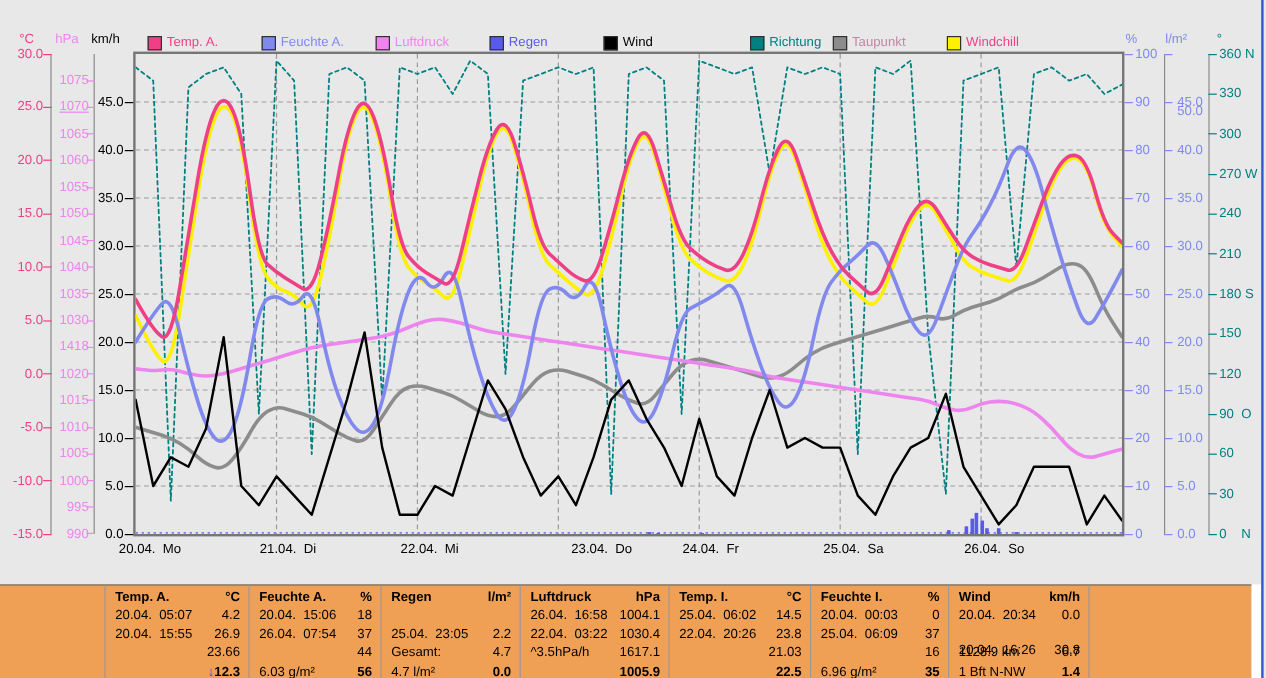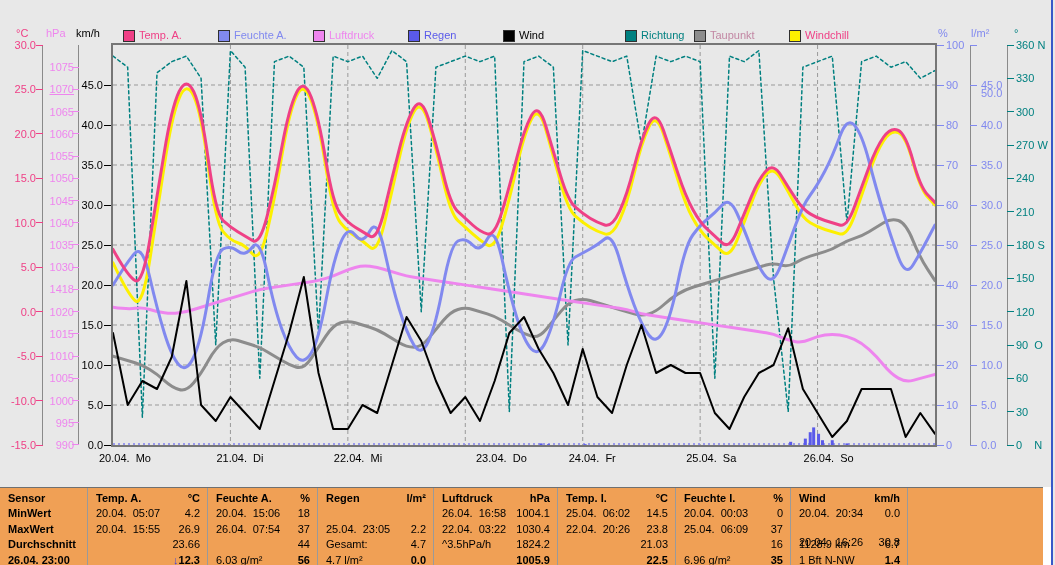--- a/index.html
+++ b/index.html
@@ -263,27 +263,20 @@
     <div class="daylab" style="left: 99px;">20.04.  Mo</div>
     <div class="daylab" style="left: 216.429px;">21.04.  Di</div>
     <div class="daylab" style="left: 333.857px;">22.04.  Mi</div>
     <div class="daylab" style="left: 476px;">23.04.  Do</div>
     <div class="daylab" style="left: 568.714px;">24.04.  Fr</div>
     <div class="daylab" style="left: 686.143px;">25.04.  Sa</div>
     <div class="daylab" style="left: 803.571px;">26.04.  So</div>
   </div>
 
 <div id="table-region">
-    <div class="tcol" style="left: 0px; width: 87px;">
-      <div class="tcell bold" style="top: 2px;"><span class="lv">Sensor</span></div>
-      <div class="tcell bold" style="top: 17.4px;"><span class="lv">MinWert</span></div>
-      <div class="tcell bold" style="top: 32.8px;"><span class="lv">MaxWert</span></div>
-      <div class="tcell bold" style="top: 48.2px;"><span class="lv">Durchschnitt</span></div>
-      <div class="tcell bold" style="top: 63.6px;"><span class="lv">26.04. 23:00</span></div>
-    </div>
     <div class="tcol bordered" style="left: 87px; width: 120px;">
       <div class="tcell bold" style="top: 2px;"><span class="lv">Temp. A.</span><span class="rv">°C</span></div>
       <div class="tcell" style="top: 17.4px;"><span class="lv">20.04.  05:07</span><span class="rv">4.2</span></div>
       <div class="tcell" style="top: 32.8px;"><span class="lv">20.04.  15:55</span><span class="rv">26.9</span></div>
       <div class="tcell" style="top: 48.2px;"><span class="lv"></span><span class="rv">23.66</span></div>
       <div class="tcell" style="top: 63.6px;"><span class="lv"></span><span class="rv bold"><span class="trend">↓</span>12.3</span></div>
     </div>
     <div class="tcol bordered" style="left: 207px; width: 110px;">
       <div class="tcell bold" style="top: 2px;"><span class="lv">Feuchte A.</span><span class="rv">%</span></div>
       <div class="tcell" style="top: 17.4px;"><span class="lv">20.04.  15:06</span><span class="rv">18</span></div>
@@ -295,21 +288,21 @@
       <div class="tcell bold" style="top: 2px;"><span class="lv">Regen</span><span class="rv">l/m²</span></div>
       <div class="tcell" style="top: 17.4px;"><span class="lv"></span><span class="rv"></span></div>
       <div class="tcell" style="top: 32.8px;"><span class="lv">25.04.  23:05</span><span class="rv">2.2</span></div>
       <div class="tcell" style="top: 48.2px;"><span class="lv">Gesamt:</span><span class="rv">4.7</span></div>
       <div class="tcell" style="top: 63.6px;"><span class="lv">4.7 l/m²</span><span class="rv bold">0.0</span></div>
     </div>
     <div class="tcol bordered" style="left: 433px; width: 124px;">
       <div class="tcell bold" style="top: 2px;"><span class="lv">Luftdruck</span><span class="rv">hPa</span></div>
       <div class="tcell" style="top: 17.4px;"><span class="lv">26.04.  16:58</span><span class="rv">1004.1</span></div>
       <div class="tcell" style="top: 32.8px;"><span class="lv">22.04.  03:22</span><span class="rv">1030.4</span></div>
-      <div class="tcell" style="top: 48.2px;"><span class="lv">^3.5hPa/h</span><span class="rv">1824.2</span></div>
+      <div class="tcell" style="top: 48.2px;"><span class="lv">^3.5hPa/h</span><span class="rv">1617.1</span></div>
       <div class="tcell" style="top: 63.6px;"><span class="lv"></span><span class="rv bold">1005.9</span></div>
     </div>
     <div class="tcol bordered" style="left: 557px; width: 118px; text-align: right;">
       <div class="tcell bold" style="top: 2px;"><span class="lv">Temp. I.</span><span class="rv">°C</span></div>
       <div class="tcell" style="top: 17.4px;"><span class="lv">25.04.  06:02</span><span class="rv">14.5</span></div>
       <div class="tcell" style="top: 32.8px;"><span class="lv">22.04.  20:26</span><span class="rv">23.8</span></div>
       <div class="tcell" style="top: 48.2px;"><span class="lv"></span><span class="rv">21.03</span></div>
       <div class="tcell" style="top: 63.6px;"><span class="lv"></span><span class="rv bold">22.5</span></div>
     </div>
     <div class="tcol bordered" style="left: 675px; width: 115px;">

